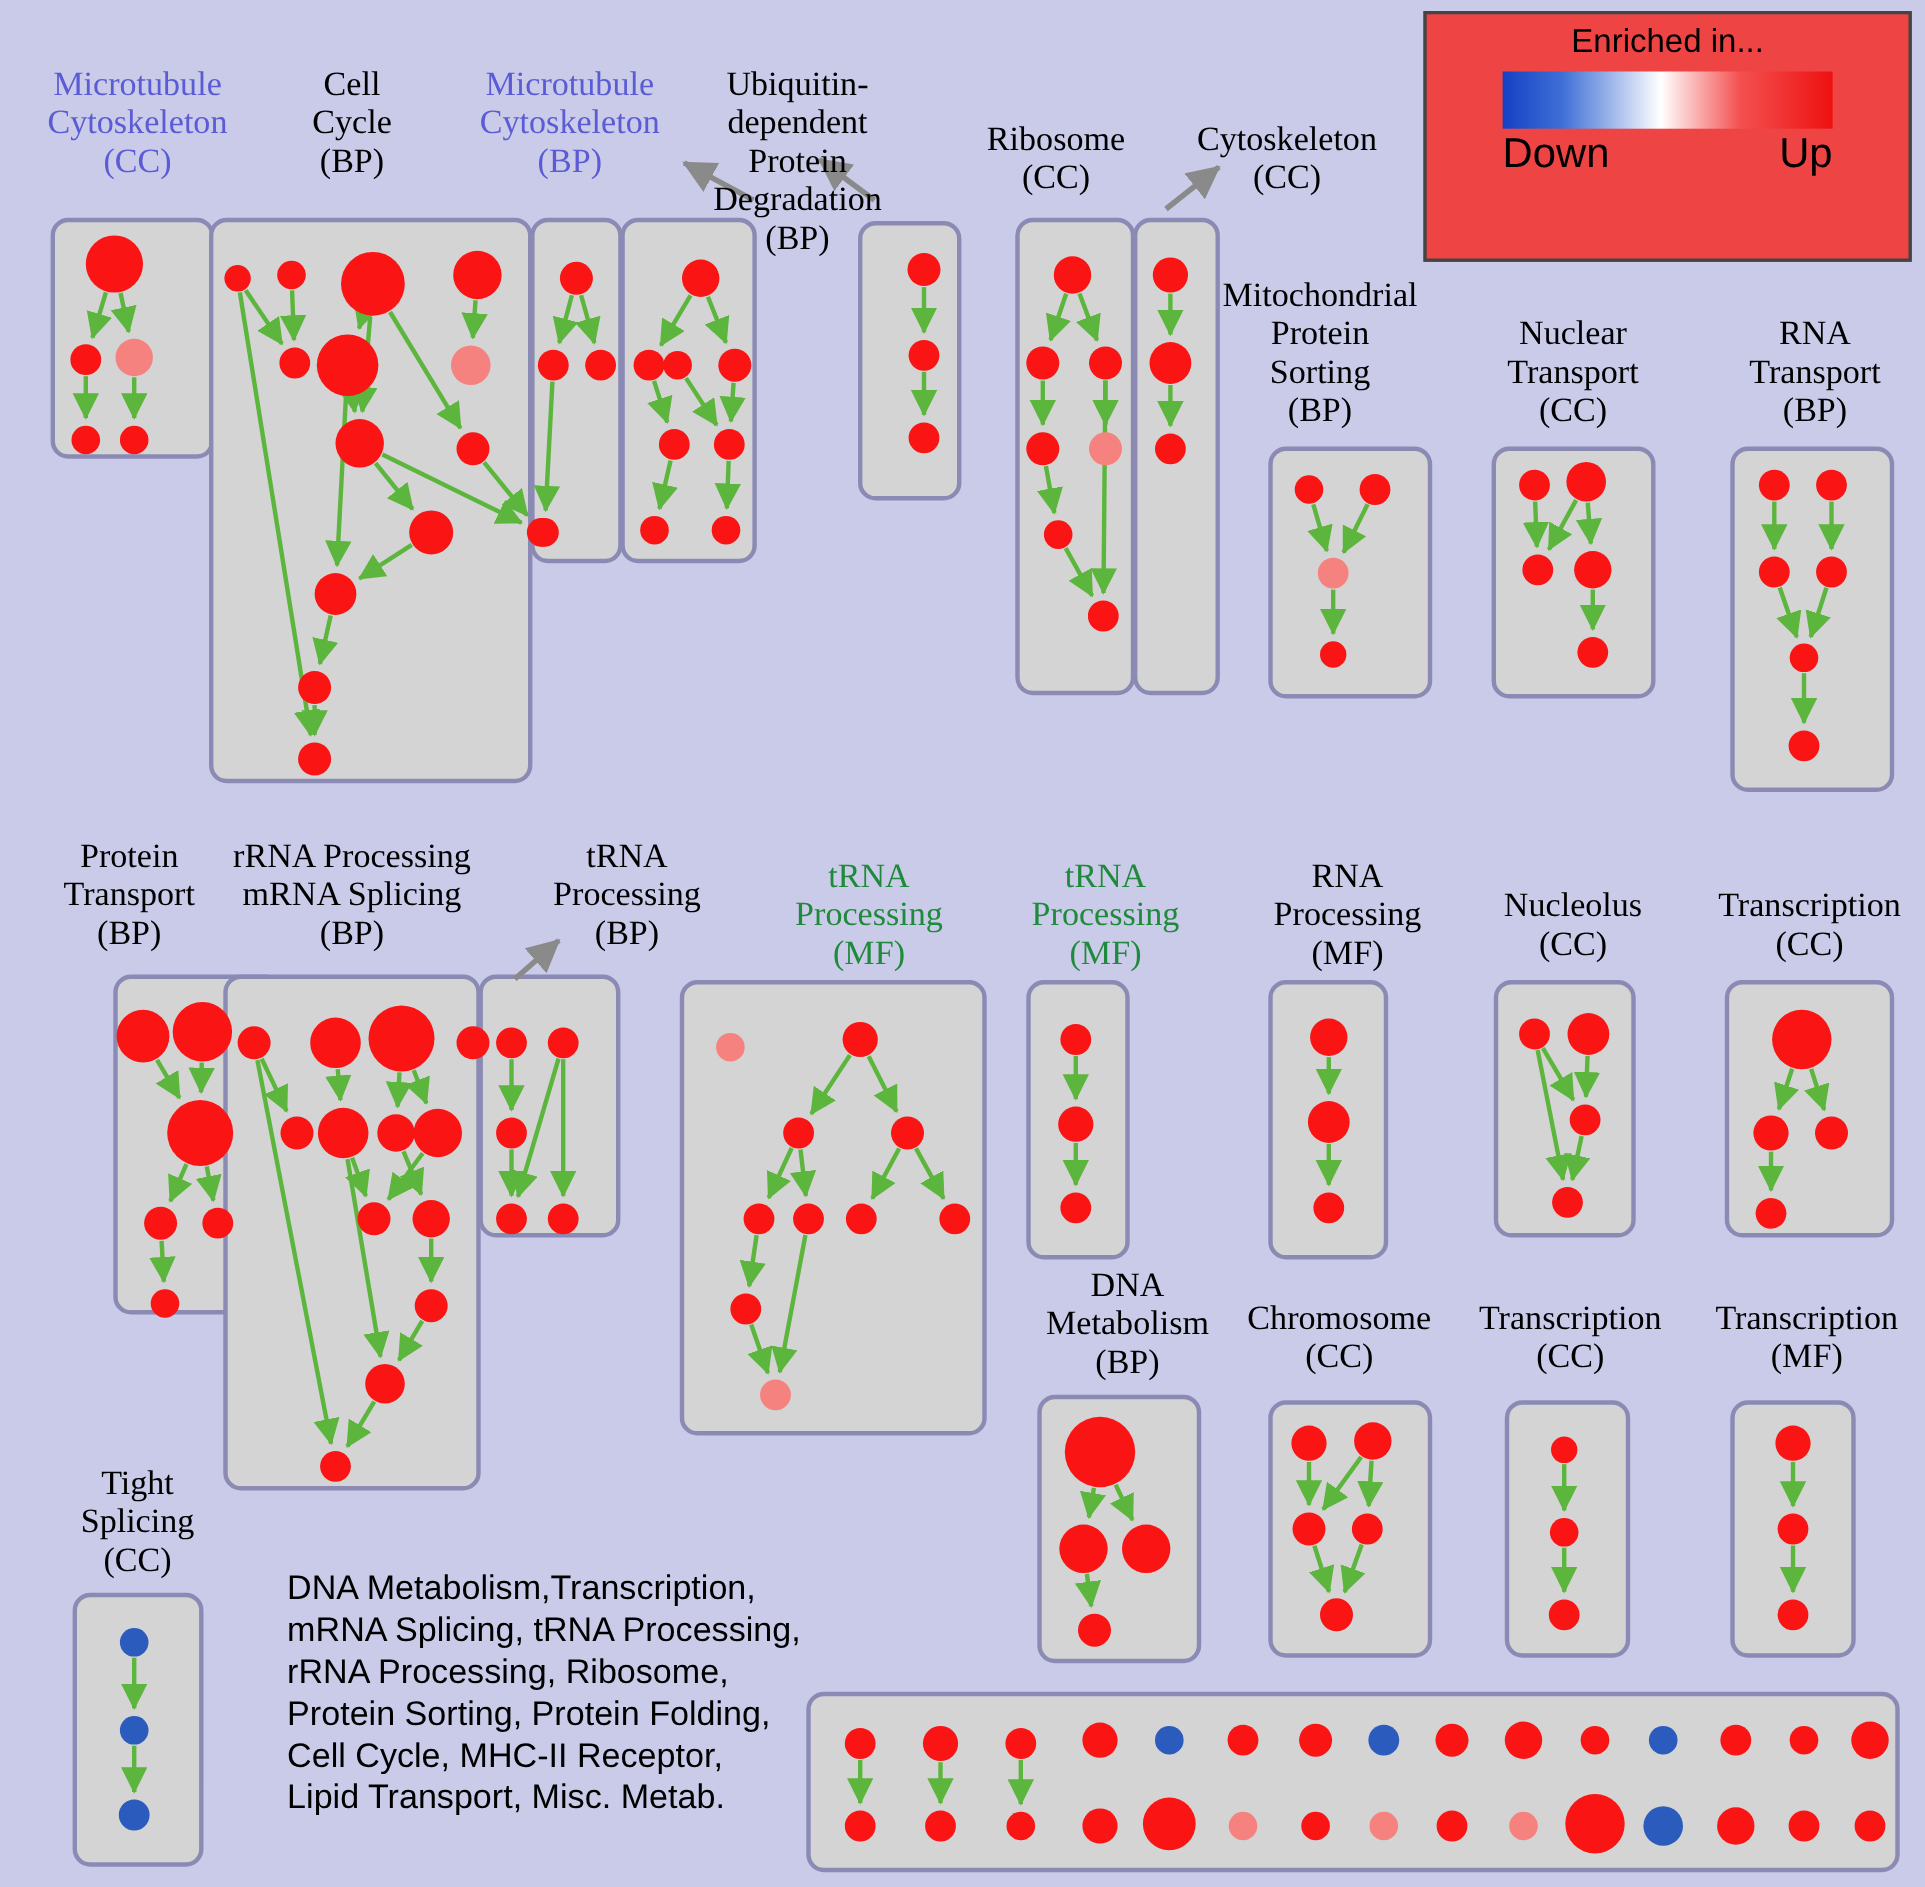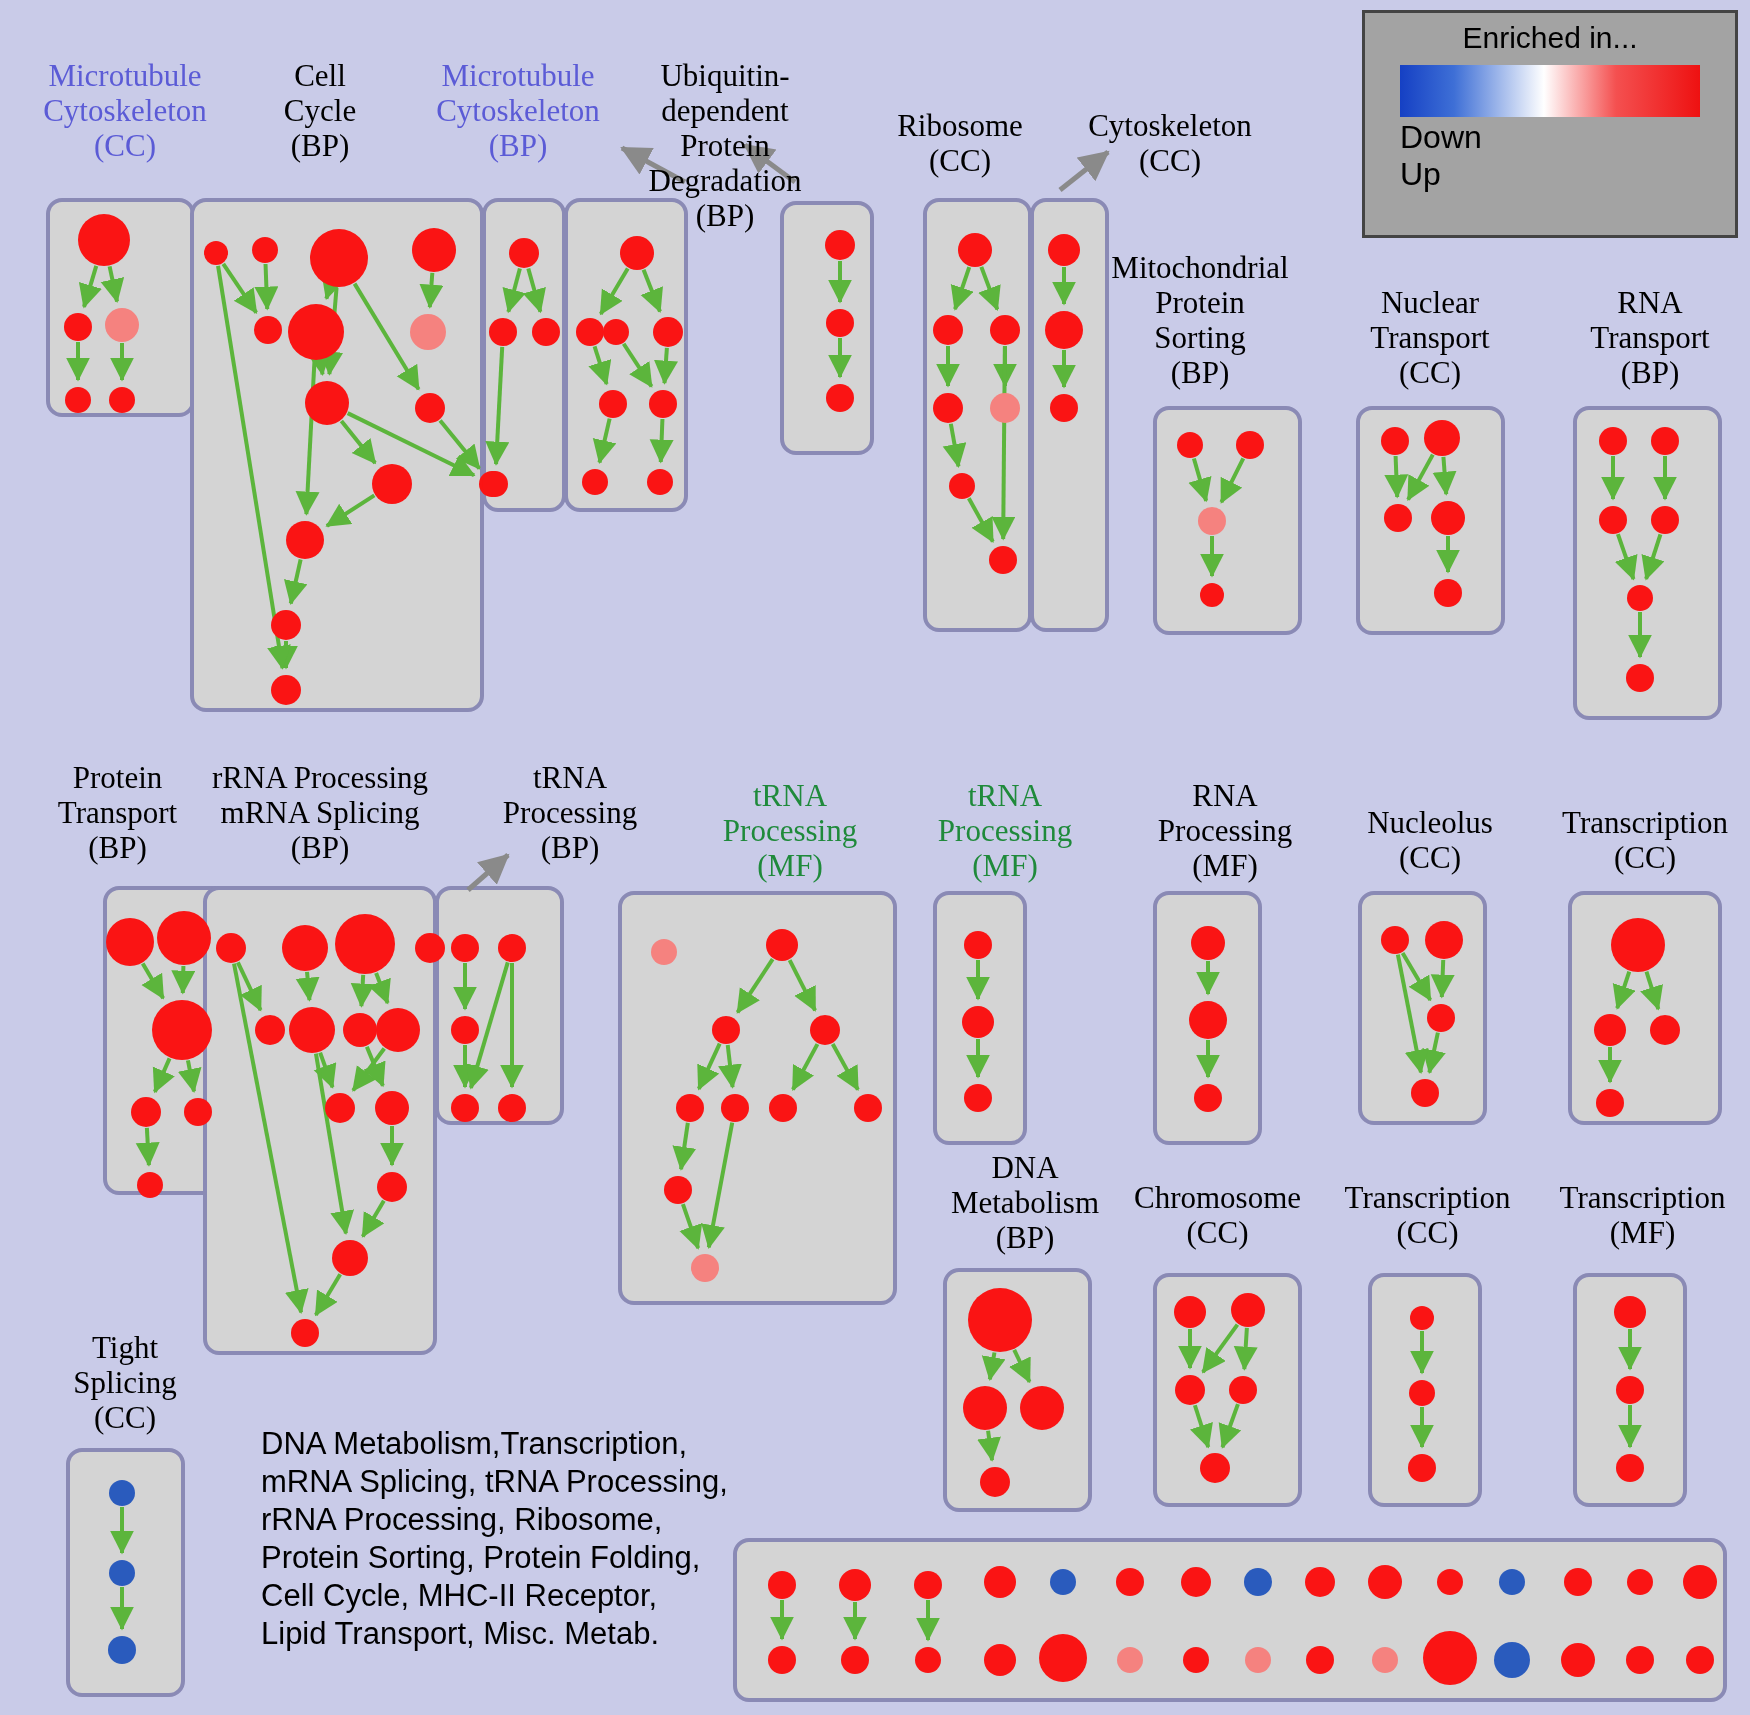--- a/index.html
+++ b/index.html
@@ -18,40 +18,40 @@
     line-height:35px;
     text-align:center;
     white-space:pre-line;
     font-family:Liberation Serif, serif;
   }
   .label.purple{color:#5b5bd6;}
   .label.green{color:#1f8a3b;}
   .legend{
     position:absolute;
     right:12px;top:10px;
-    width:376px;height:228px;
-    background:#a3a3a3;
+    width:444px;height:228px;
+    background:#ef4444;
     border:3px solid #444;
     box-sizing:border-box;
   }
   .legend-title{
     text-align:center;
     font-size:30px;
     margin-top:8px;
     color:#000;
   }
   .legend-bar{
     margin:10px auto 0 auto;
     width:300px;height:52px;
     background:linear-gradient(to right,#1540c4 0%,#3e6fd6 18%,#ffffff 48%,#f45050 72%,#ee1111 100%);
   }
   .legend-ends{
     display:flex;justify-content:space-between;
     width:300px;margin:2px auto 0 auto;
-    font-size:32px;color:#000;flex-direction:column;
+    font-size:38px;color:#000;
   }
   .legend-sub{
     text-align:center;font-size:26px;line-height:29px;color:#000;margin-top:2px;
   }
   .blocktext{
     position:absolute;
     font-size:31px;
     line-height:38px;
     color:#000;
     text-align:left;

